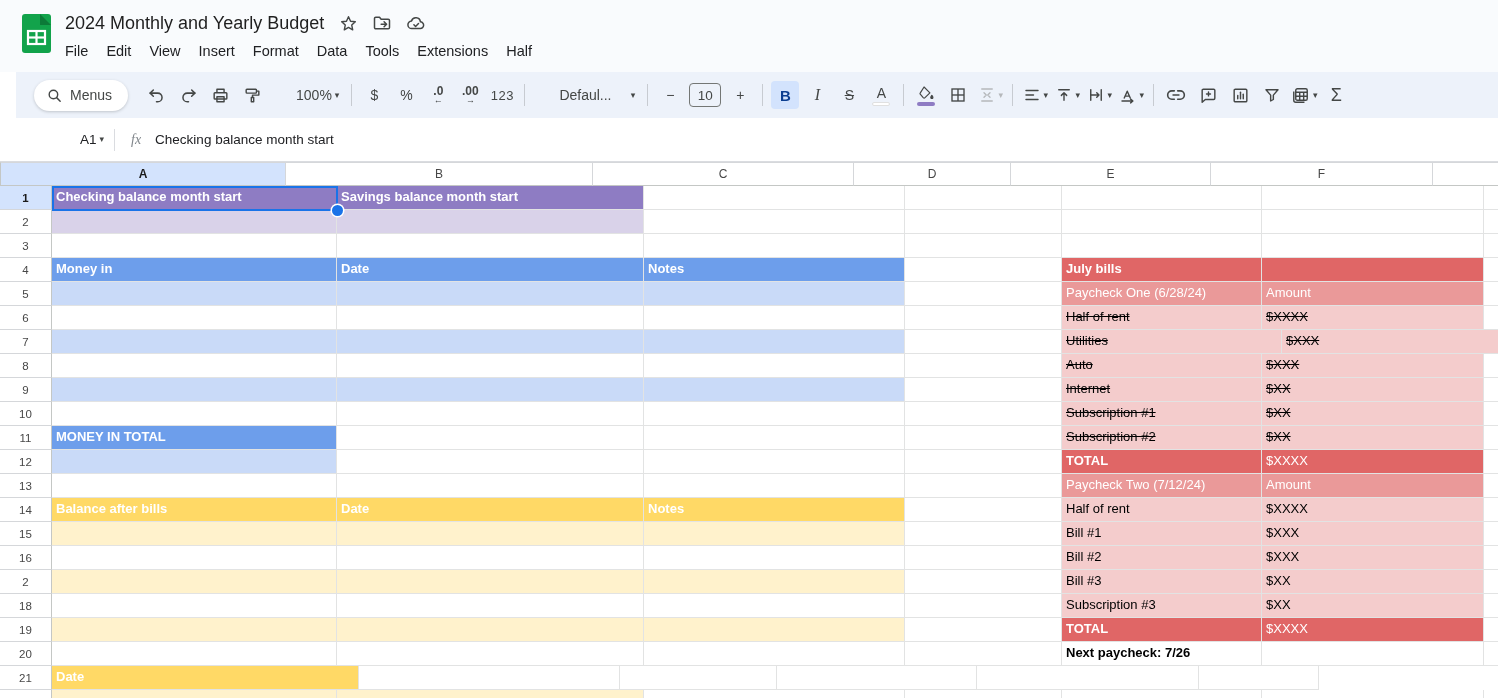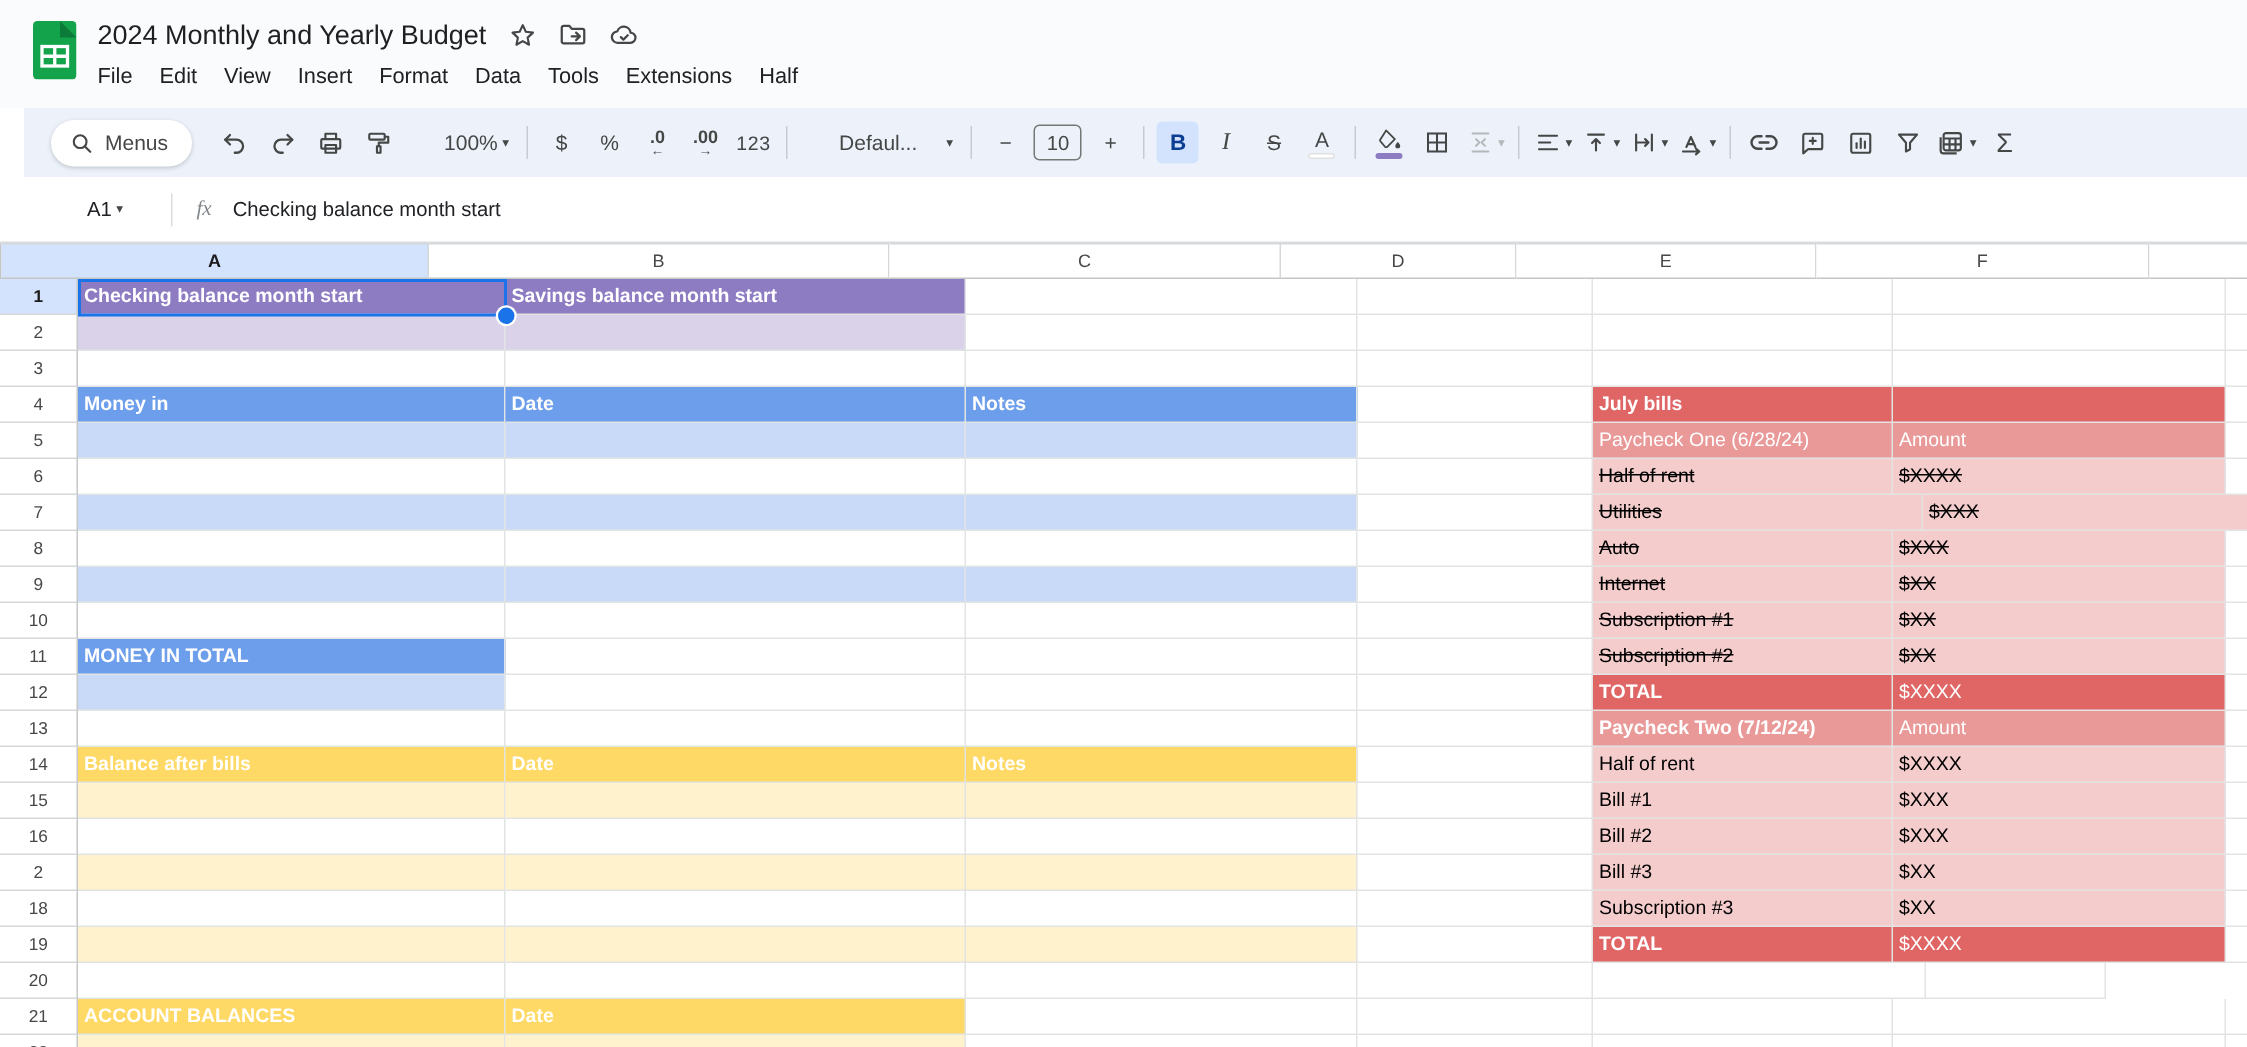--- a/index.html
+++ b/index.html
@@ -33,21 +33,21 @@
   .glyph-i { font-style:italic; font-family:"Liberation Serif", serif; font-size:16px; }
   .glyph-s { text-decoration:line-through; font-size:14px; }
   .underbar { position:absolute; left:5px; right:5px; bottom:3px; height:4px; border-radius:2px; }
   .dec-ic { display:flex; flex-direction:column; align-items:center; line-height:1; font-size:12px; font-weight:bold; }
   .dec-ic .arr { font-size:9px; font-weight:normal; margin-top:-1px; }
   .num123 { font-size:13px; letter-spacing:.5px; }
   .sigma { font-size:18px; }
 
   
   .formula-bar { position:absolute; left:0; top:118px; width:1498px; height:44px; background:#fff; display:flex; align-items:center; border-bottom:1px solid #dadce0; }
-  .name-box { width:112px; display:flex; align-items:center; justify-content:center; padding:0 8px 0 36px; }
+  .name-box { width:112px; display:flex; align-items:center; justify-content:flex-end; padding:0 8px 0 36px; }
   .name-box .ref { font-size:13.5px; color:#202124; }
   .fx-sep { width:1px; height:22px; background:#dadce0; margin:0 6px 0 2px; }
   .fx { font-style:italic; font-family:"Liberation Serif", serif; color:#80868b; font-size:14px; margin:0 14px 0 10px; }
   .fx-value { font-size:13.5px; color:#202124; }
 
   
   .grid { position:absolute; left:0; top:162px; width:1498px; height:536px; overflow:hidden; background:#fff; }
   .gridrow { display:flex; }
   .colhead, .rowhead, .cell { flex:none; }
   .colhead { height:24px; background:#fff; border-right:1px solid #d5d7da; border-bottom:1px solid #c4c7c5; border-top:1px solid #d5d7da; display:flex; align-items:center; justify-content:center; font-size:12px; color:#474747; }
@@ -445,21 +445,21 @@
       <div class="cell wtext bold" style="width: 200px; background: rgb(224, 102, 102);">TOTAL</div>
       <div class="cell wtext" style="width: 222px; background: rgb(224, 102, 102);">$XXXX</div>
       <div class="cell" style="width: 120px;"></div>
     </div>
     <div class="gridrow">
       <div class="rowhead">13</div>
       <div class="cell" style="width: 285px;"></div>
       <div class="cell" style="width: 307px;"></div>
       <div class="cell" style="width: 261px;"></div>
       <div class="cell" style="width: 157px;"></div>
-      <div class="cell wtext" style="width: 200px; background: rgb(234, 153, 153); font-weight: bold;">Paycheck Two (7/12/24)</div>
+      <div class="cell wtext" style="width: 200px; background: rgb(234, 153, 153);">Paycheck Two (7/12/24)</div>
       <div class="cell wtext" style="width: 222px; background: rgb(234, 153, 153);">Amount</div>
       <div class="cell" style="width: 120px;"></div>
     </div>
     <div class="gridrow">
       <div class="rowhead">14</div>
       <div class="cell wtext bold" style="width: 285px; background: rgb(255, 217, 102);">Balance after bills</div>
       <div class="cell wtext bold" style="width: 307px; background: rgb(255, 217, 102);">Date</div>
       <div class="cell wtext bold" style="width: 261px; background: rgb(255, 217, 102);">Notes</div>
       <div class="cell" style="width: 157px;"></div>
       <div class="cell" style="width: 200px; background: rgb(244, 204, 204);">Half of rent</div>
@@ -515,26 +515,26 @@
       <div class="cell wtext bold" style="width: 200px; background: rgb(224, 102, 102);">TOTAL</div>
       <div class="cell wtext" style="width: 222px; background: rgb(224, 102, 102);">$XXXX</div>
       <div class="cell" style="width: 120px;"></div>
     </div>
     <div class="gridrow">
       <div class="rowhead">20</div>
       <div class="cell" style="width: 285px;"></div>
       <div class="cell" style="width: 307px;"></div>
       <div class="cell" style="width: 261px;"></div>
       <div class="cell" style="width: 157px;"></div>
+      <div class="cell bold" style="width: 200px;">Next paycheck: 7/26</div>
       <div class="cell" style="width: 222px;"></div>
       <div class="cell" style="width: 120px;"></div>
     </div>
     <div class="gridrow">
       <div class="rowhead">21</div>
-      <div class="cell wtext bold" style="width: 285px; background: rgb(255, 217, 102);">ACCOUNT BALANCES</div>
       <div class="cell wtext bold" style="width: 307px; background: rgb(255, 217, 102);">Date</div>
       <div class="cell" style="width: 261px;"></div>
       <div class="cell" style="width: 157px;"></div>
       <div class="cell" style="width: 200px;"></div>
       <div class="cell" style="width: 222px;"></div>
       <div class="cell" style="width: 120px;"></div>
     </div>
     <div class="gridrow">
       <div class="rowhead">22</div>
       <div class="cell" style="width: 285px; background: rgb(255, 242, 204);"></div>

